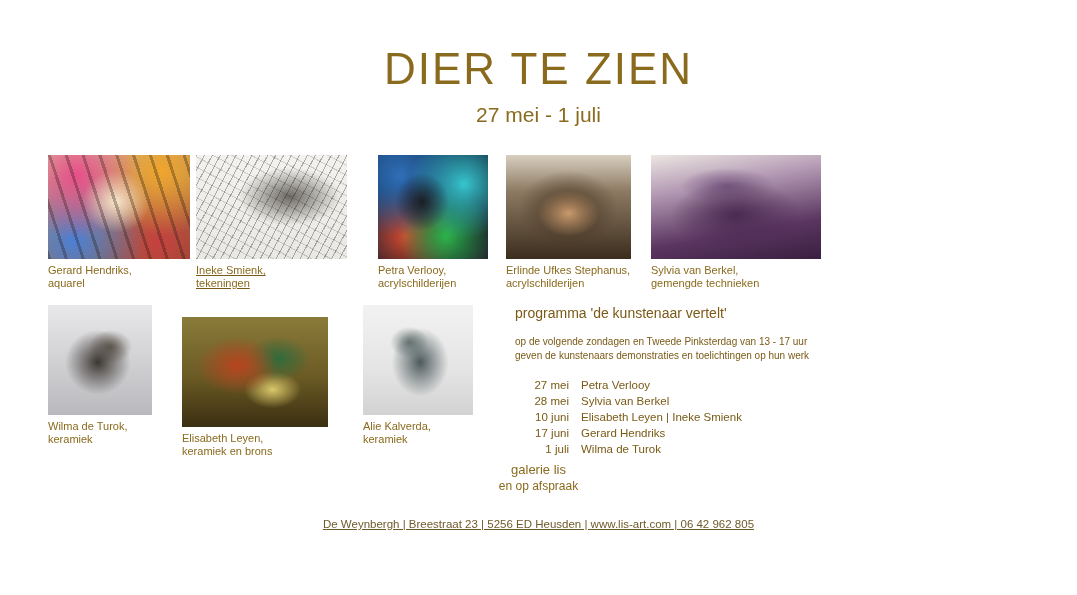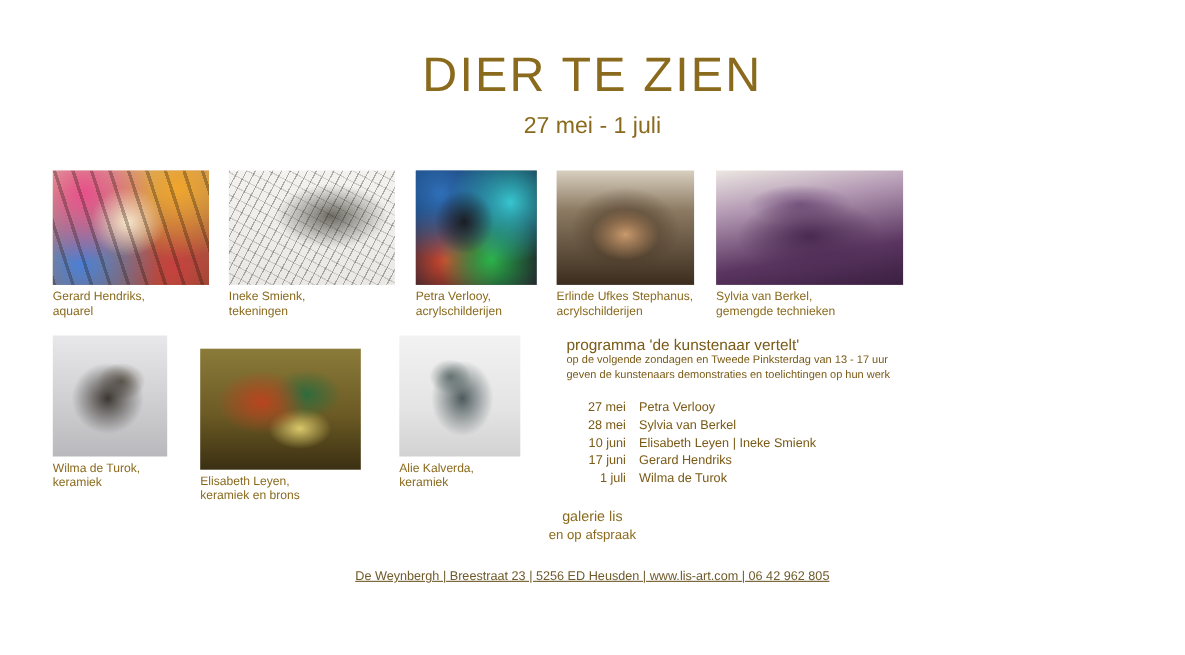--- a/index.html
+++ b/index.html
@@ -144,20 +144,21 @@
   
   .programme {
     position: absolute;
     left: 515px;
     top: 305px;
     width: 420px;
     color: #7a5a16;
   }
   .prog-title {
     font-size: 14px;
+    margin-bottom: 14px;
   }
   .prog-intro {
     font-size: 10px;
     line-height: 14px;
     margin-bottom: 14px;
   }
   .prog-list {
     font-size: 11.5px;
     line-height: 16px;
   }
@@ -208,21 +209,21 @@
   <div class="row row1">
 
     <div class="tile" style="left:48px; width:142px;">
       <div class="thumb art-tiger" style="width:142px;height:104px;"></div>
       <div class="caption">
         <div>Gerard Hendriks,</div>
         <div>aquarel</div>
       </div>
     </div>
 
-    <div class="tile" style="left:208px; width:151px;">
+    <div class="tile" style="left:196px; width:151px;text-decoration:underline;">
       <div class="thumb art-birds" style="width:151px;height:104px;"></div>
       <div class="caption">
         <div>Ineke Smienk,</div>
         <div>tekeningen</div>
       </div>
     </div>
 
     <div class="tile" style="left:378px; width:110px;">
       <div class="thumb art-acryl" style="width:110px;height:104px;"></div>
       <div class="caption">

